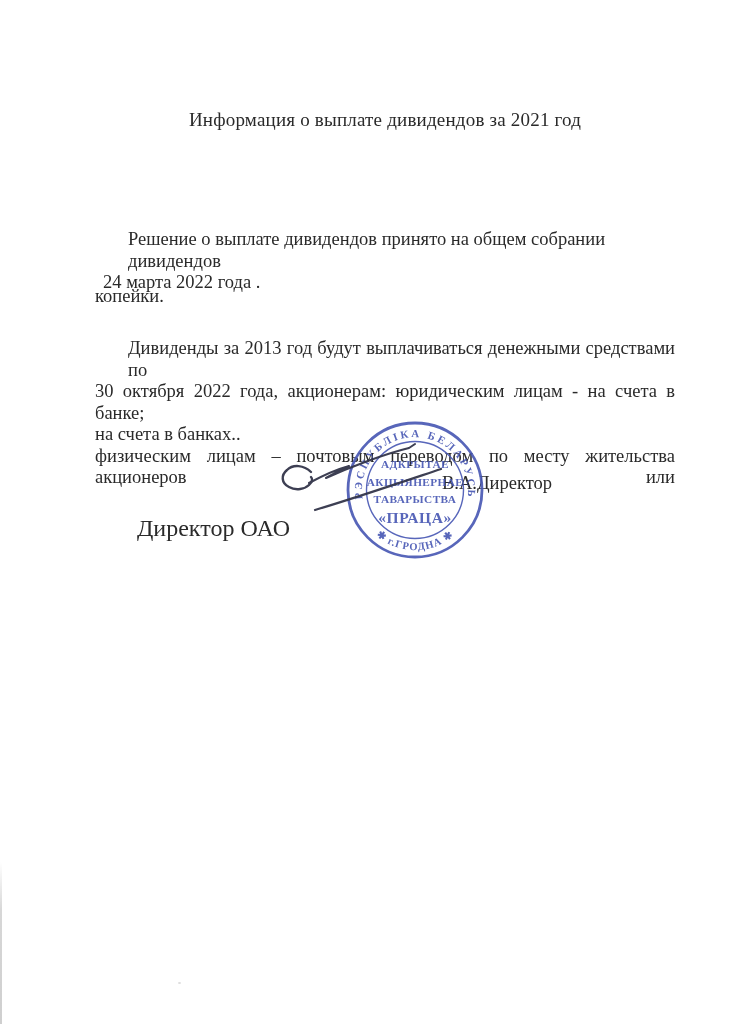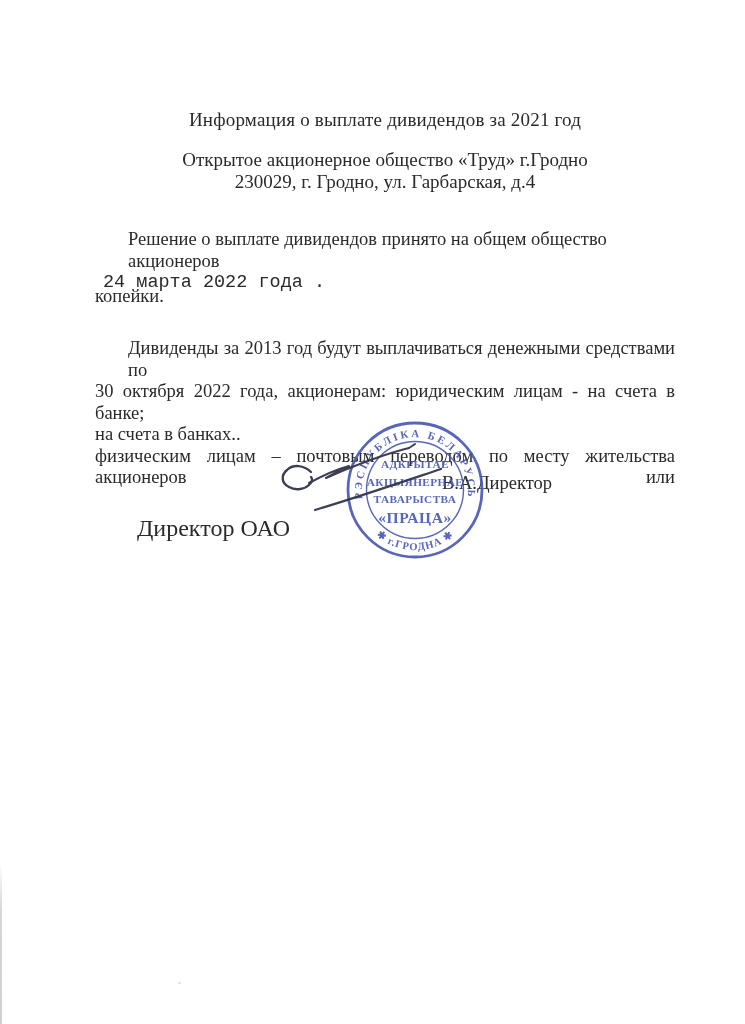--- a/index.html
+++ b/index.html
@@ -20,21 +20,21 @@
     position:absolute;top:149px;left:95px;width:580px;
     font-size:19px;line-height:21.5px;text-align:center;
   }
   .para{
     position:absolute;left:95px;width:580px;
     font-size:18.5px;line-height:21.5px;
   }
   .ln{display:block;width:580px;box-sizing:border-box;}
   .just{text-align:justify;text-align-last:justify;}
   .ind{padding-left:33px;}
-  .ind-sm{padding-left:8px;font-family:Liberation Mono, monospace;}
+  .ind-sm{padding-left:8px;}
   .sig-label{
     position:absolute;top:474px;left:137px;
     font-size:24px;line-height:21px;margin-top:44px;
   }
   .sig-name{
     position:absolute;top:473px;left:442px;
     font-size:18.5px;line-height:21px;
   }
   .overlay{
     position:absolute;left:0;top:0;width:745px;height:1024px;
@@ -66,27 +66,23 @@
     background:#dedede;border-radius:50%;
   }
 </style>
 </head>
 <body>
 
 <div class="page">
 
   <div class="title">Информация о выплате дивидендов за 2021 год</div>
 
-  <div class="org">
-    <div>Открытое акционерное общество «Труд» г.Гродно</div>
-    <div>230029, г. Гродно, ул. Гарбарская, д.4</div>
-  </div>
 
   <div class="para" style="top:229px">
-    <span class="ln ind">Решение о выплате дивидендов принято на общем общество акционеров</span>
+    <span class="ln ind">Решение о выплате дивидендов принято на общем собрании дивидендов</span>
     <span class="ln ind-sm">24 марта 2022 года .</span>
   </div>
 
   <div class="para" style="top:286px">
     <span class="ln">копейки.</span>
   </div>
 
   <div class="para" style="top:338px">
     <span class="ln ind just">Дивиденды за 2013 год будут выплачиваться денежными средствами по</span>
     <span class="ln just">30 октября 2022 года, акционерам: юридическим лицам - на счета в банке;</span>

